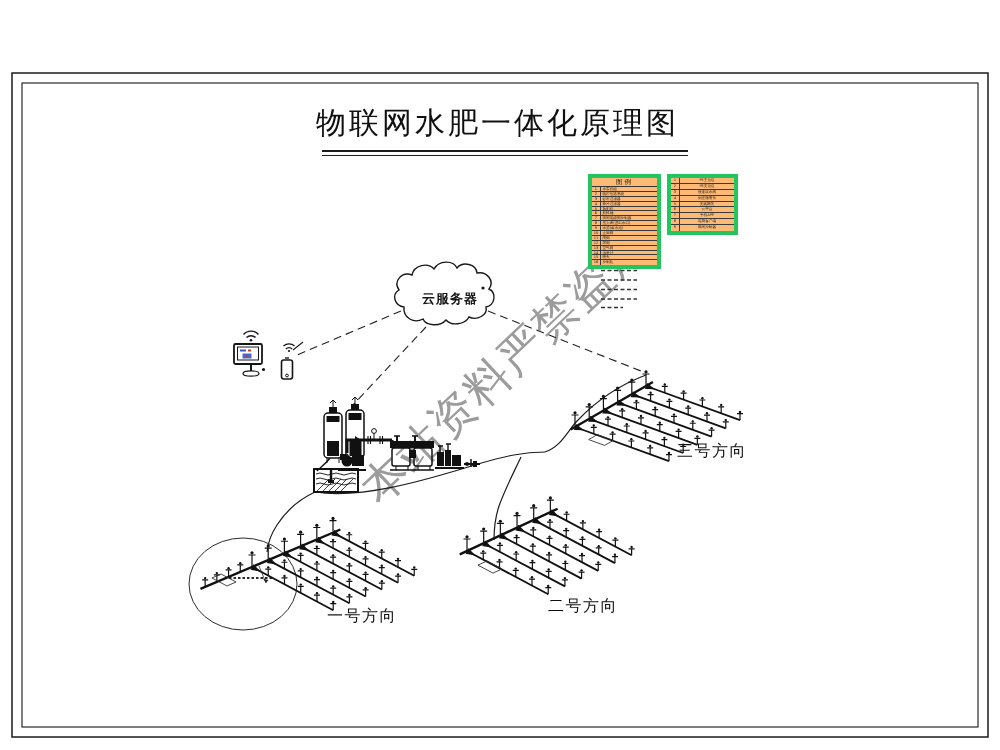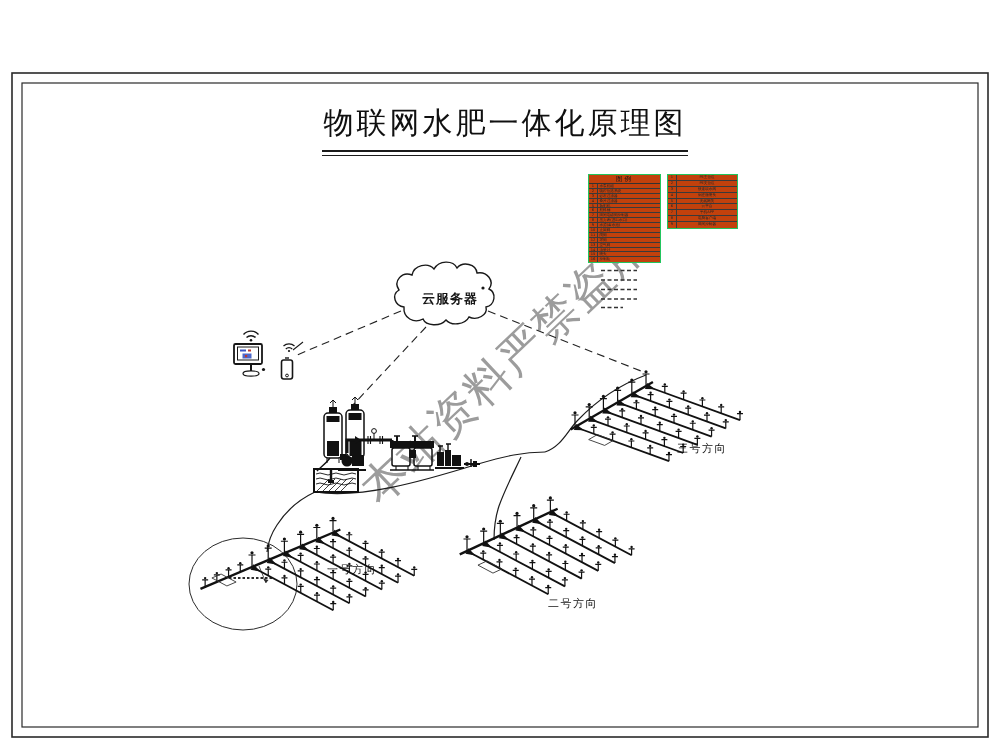--- a/index.html
+++ b/index.html
@@ -4,28 +4,28 @@
 <style>
   html,body{margin:0;padding:0;background:#fff;}
   .page{position:relative;width:1000px;height:750px;background:#ffffff;overflow:hidden;
         font-family:"DejaVu Sans","Liberation Sans",sans-serif;color:#111;}
   .watermark{position:absolute;left:295px;top:341px;width:420px;text-align:center;
         font-size:45px;letter-spacing:2px;line-height:1.1;white-space:nowrap;
         color:rgba(128,128,128,0.78);transform:rotate(-43.5deg);
         font-family:"DejaVu Serif","Liberation Serif",serif;z-index:1;pointer-events:none;}
   svg.art{position:absolute;left:0;top:0;z-index:2;}
   .txt{position:absolute;z-index:3;}
-  .title{left:300px;top:103px;width:410px;text-align:center;font-size:30px;letter-spacing:3px;
+  .title{left:316px;top:103px;width:410px;font-size:30px;letter-spacing:3px;
         font-family:"DejaVu Serif","Liberation Serif",serif;color:#101010;}
   .title-underline{left:322px;top:150px;width:366px;height:3px;
         border-top:2px solid #1b1b1b;border-bottom:1px solid #1b1b1b;}
   .cloud-label{left:407px;top:290px;width:86px;text-align:center;font-size:13px;
         letter-spacing:1px;color:#151515;font-weight:bold;}
-  .flabel{font-size:11px;letter-spacing:1.5px;color:#111;}
-  .legend{position:absolute;z-index:3;background:#c2410c;border:1px solid #22c55e;box-sizing:border-box;}
+  .flabel{font-size:16px;letter-spacing:1.5px;color:#111;}
+  .legend{position:absolute;z-index:3;background:#fdba74;border:4px solid #22c55e;box-sizing:border-box;}
   .legend1{left:588px;top:174px;width:73px;}
   .legend2{left:667px;top:174px;width:71px;}
   .lg-header{height:9px;line-height:9px;text-align:center;font-size:6.5px;letter-spacing:2px;
         border-bottom:1px solid #333;box-sizing:border-box;}
   .lg-row{display:flex;height:4.9px;border-bottom:0.5px solid #3a3a3a;box-sizing:border-box;overflow:hidden;}
   .legend2 .lg-row{height:5.9px;}
   .lg-row:last-child{border-bottom:none;}
   .lg-num{width:9px;border-right:0.5px solid #3a3a3a;box-sizing:border-box;font-size:3.6px;
         line-height:4.8px;text-align:center;color:#222;}
   .legend2 .lg-num{line-height:5.8px;}
@@ -565,16 +565,16 @@
           <span class="lg-num">8</span>
           <span class="lg-label">电脑客户端</span>
         </div>
         <div class="lg-row">
           <span class="lg-num">9</span>
           <span class="lg-label">田间控制器</span>
         </div>
       </div>
   </div>
 
-  <div class="txt flabel" style="left:327px;top:562px">一号方向</div>
+  <div class="txt flabel" style="left:327px;top:606px">一号方向</div>
   <div class="txt flabel" style="left:548px;top:596px">二号方向</div>
   <div class="txt flabel" style="left:677px;top:441px">三号方向</div>
 </div>
 
 </body></html>

